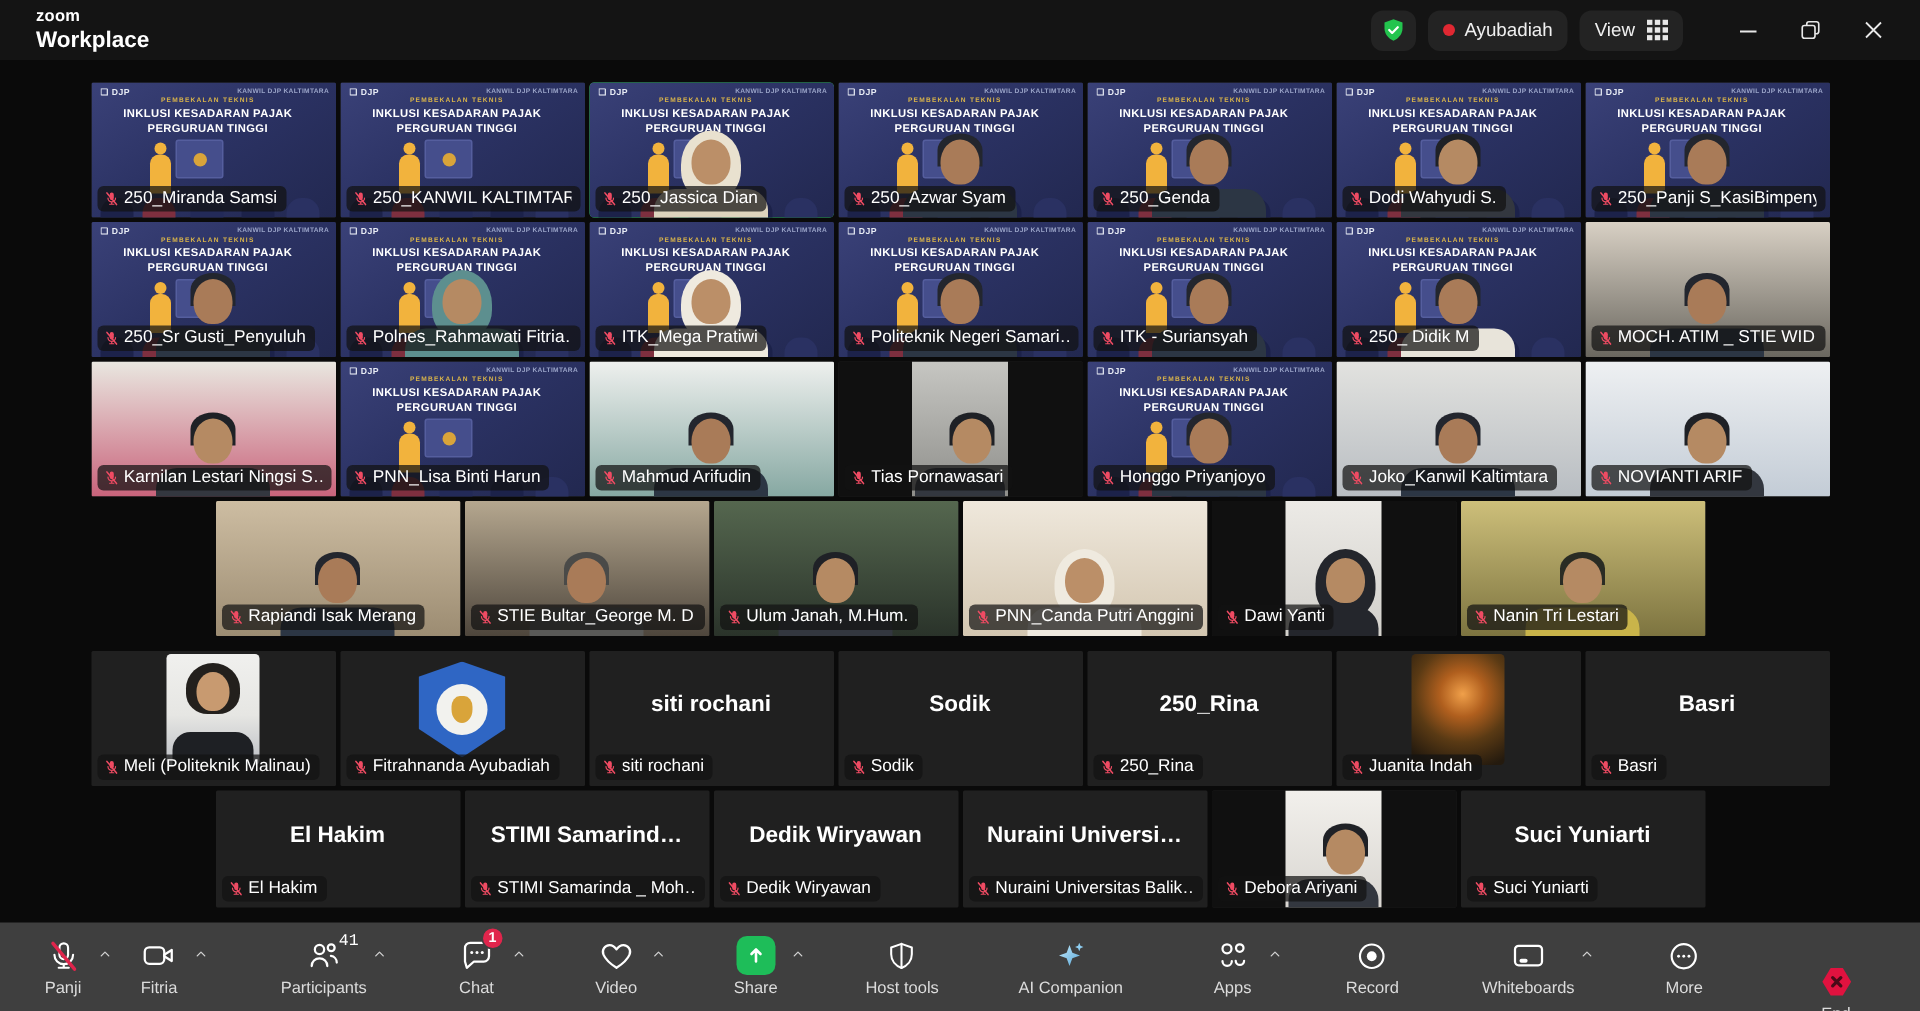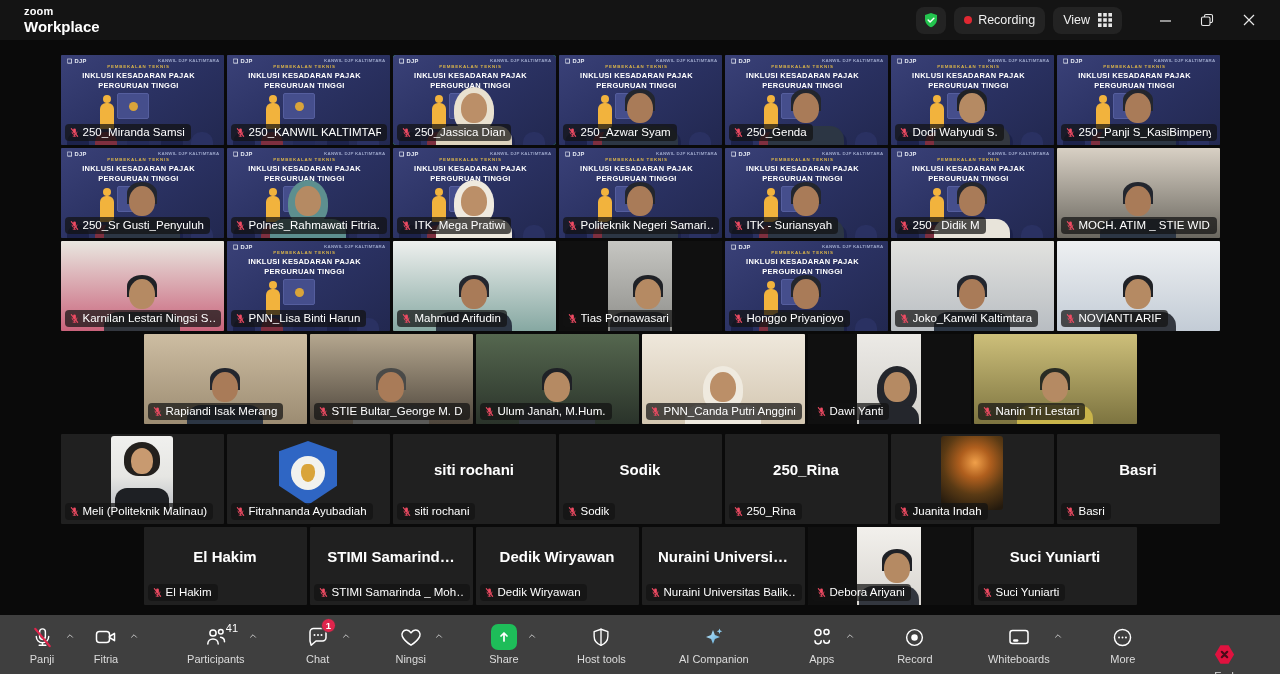--- a/index.html
+++ b/index.html
@@ -108,21 +108,21 @@
   
   .toolbar { position:absolute; left:0; bottom:0; width:1280px; height:59px; background:#3f3f3f;
     display:flex; align-items:stretch; padding:0 10px; }
   .tb-left { display:flex; }
   .tb-center { display:flex; flex:1; justify-content:space-evenly; margin:0 8px; }
   .tb-item { position:relative; display:flex; flex-direction:column; align-items:center;
     justify-content:center; gap:3px; padding:0 12px; min-width:64px; cursor:default; }
   .tb-icon { height:25px; display:flex; align-items:center; justify-content:center; }
   .tb-label { font-size:11px; color:#dcdcdc; white-space:nowrap; }
   .tb-caret { position:absolute; top:16px; right:-1px; display:flex; }
-  .tb-count { position:absolute; top:7px; left:calc(50% + 10px); font-size:11px; color:#fff; }
+  .tb-count { position:absolute; top:7px; left:calc(50% + 10px); font-size:11px; color:#fff;font-family:Liberation Mono, monospace; }
   .tb-badge { position:absolute; top:3px; left:calc(50% + 3px); min-width:15px; height:15px;
     padding:0 4px; background:#e0254c; border-radius:8px; color:#fff; font-size:9.5px;
     font-weight:700; display:flex; align-items:center; justify-content:center; border:1px solid #3f3f3f; }
   .share-box { width:26px; height:26px; border-radius:7px; background:#1ebd59;
     display:flex; align-items:center; justify-content:center; }
 </style>
 </head>
 <body>
 
 <div class="titlebar">
@@ -132,21 +132,21 @@
   </div>
   <div class="tb-right">
     <div class="pill icon-only">
       <svg width="18" height="18" viewBox="0 0 24 24">
         <path d="M12 2.5l8 2.8v5.2c0 5.2-3.4 9.2-8 11-4.6-1.8-8-5.8-8-11V5.3z" fill="#23c44e"></path>
         <path d="M8.2 12l2.6 2.6 5-5" stroke="#fff" stroke-width="2" fill="none" stroke-linecap="round" stroke-linejoin="round"></path>
       </svg>
     </div>
     <div class="pill">
       <span class="rec-dot"></span>
-      <span>Recording</span>
+      <span>Ayubadiah</span>
     </div>
     <div class="pill">
       <span>View</span>
       <span class="grid-glyph">
         <svg width="14" height="14" viewBox="0 0 14 14">
           <g fill="#e8e8e8">
             <rect x="0" y="0" width="3.6" height="3.6"></rect>
               <rect x="5.2" y="0" width="3.6" height="3.6"></rect>
               <rect x="10.4" y="0" width="3.6" height="3.6"></rect>
             <rect x="0" y="5.2" width="3.6" height="3.6"></rect>
@@ -1328,21 +1328,21 @@
         </span>
       </div>
       <div class="tb-item tb-react">
         <span class="tb-icon">
           <svg width="24" height="24" viewBox="0 0 24 24">
             <g stroke="#fff" stroke-width="1.5" fill="none" stroke-linecap="round" stroke-linejoin="round">
               <path d="M12 20.2S5.2 15.8 3.3 11.4C2 8.3 4.2 5 7.4 5c2.1 0 3.4 1.1 4.6 2.9C13.2 6.1 14.5 5 16.6 5c3.2 0 5.4 3.3 4.1 6.4-1.9 4.4-8.7 8.8-8.7 8.8z"></path>
             </g>
           </svg>
         </span>
-        <span class="tb-label">Ningsi</span>
+        <span class="tb-label">Video</span>
         <span class="tb-caret">
           <svg width="10" height="10" viewBox="0 0 24 24">
             <path d="M6 15l6-6 6 6" stroke="#cfcfcf" stroke-width="2.2" fill="none" stroke-linecap="round" stroke-linejoin="round"></path>
           </svg>
         </span>
       </div>
       <div class="tb-item tb-share">
         <span class="tb-icon">
           <div class="share-box">
             <svg width="16" height="16" viewBox="0 0 24 24">

